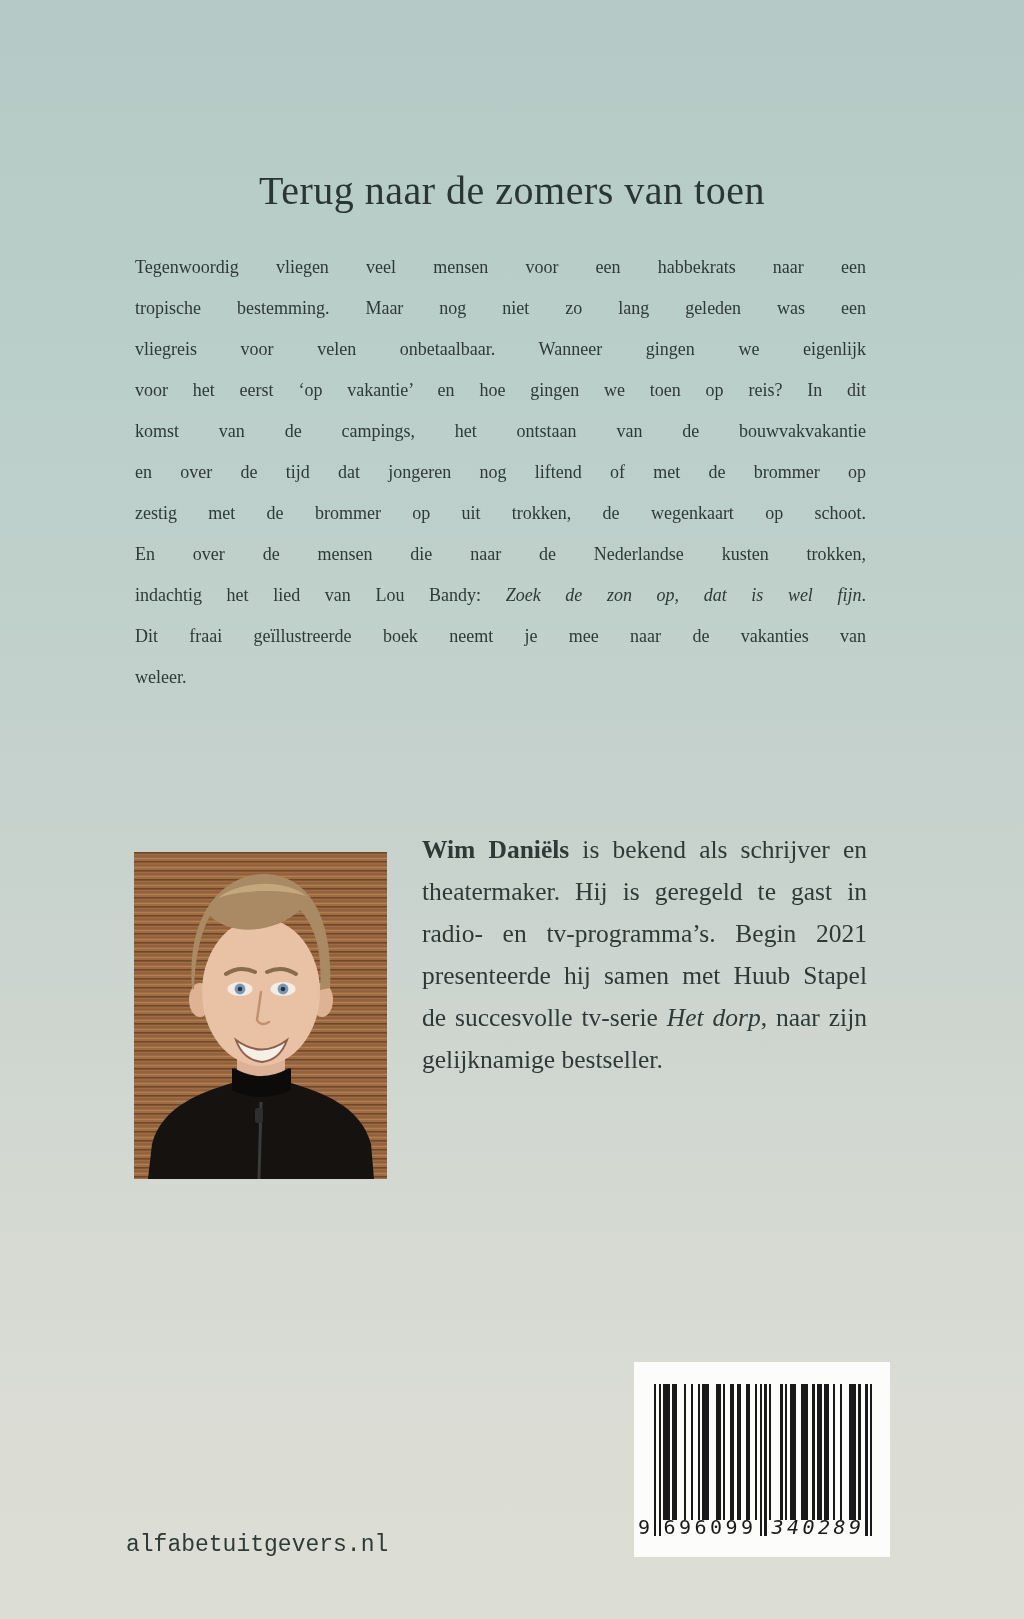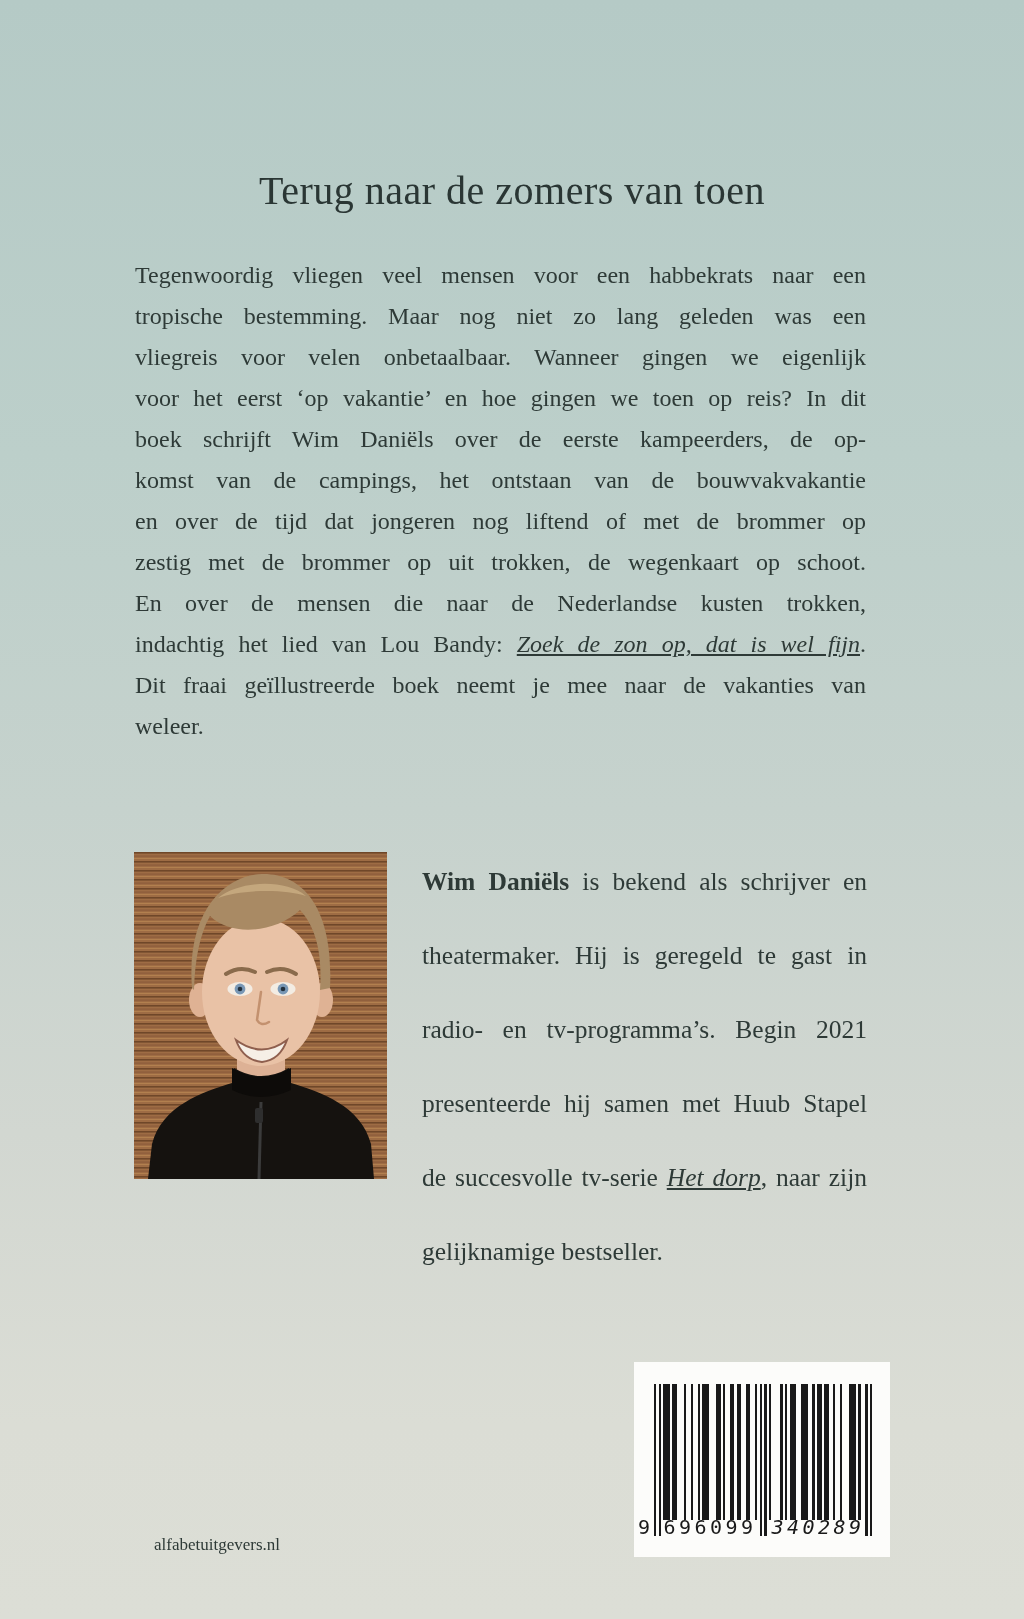--- a/index.html
+++ b/index.html
@@ -23,46 +23,46 @@
     width: 100%;
     text-align: center;
     font-size: 40px;
     line-height: 46px;
     letter-spacing: 0.5px;
     color: #2a3634;
   }
 
   .blurb {
     position: absolute;
-    top: 255px;
+    top: 247px;
     left: 135px;
     width: 731px;
-    font-size: 24px;
+    font-size: 18px;
     color: #2e3a37;
   }
   .bio-text {
     position: absolute;
     top: 829px;
     left: 422px;
     width: 445px;
     font-size: 25.5px;
     color: #2e3a37;
   }
   .tline {
     height: 41px;
     line-height: 41px;
     text-align: justify;
     text-align-last: justify;
     overflow: hidden;
     white-space: normal;
   }
-  .bio-text .tline { height: 42px; line-height: 42px; margin-top: 32px; }
+  .bio-text .tline { height: 42px; line-height: 42px; }
   .blurb .tline:last-child,
   .bio-text .tline:last-child { text-align-last: left; }
-  .tline span.italic { font-style: italic; text-decoration: underline; }
+  .tline span.italic { font-style: italic; }
   .tline span.bold { font-weight: bold; }
 
   .author-photo {
     position: absolute;
     top: 852px;
     left: 134px;
     width: 253px;
     height: 327px;
   }
   .author-photo svg { display: block; width: 100%; height: 100%; }
@@ -96,39 +96,39 @@
     color: #191919;
     text-align: center;
   }
   .bc-lead  { left: 0;    width: 20px; letter-spacing: 0; }
   .bc-left  { left: 29px;  width: 94px; letter-spacing: 3.5px; }
   .bc-right { left: 137px; width: 94px; letter-spacing: 3.5px; font-style: italic; }
 
   .publisher-url {
     position: absolute;
     top: 1528px;
-    left: 154px;
-    font-size: 17px;
+    left: 126px;
+    font-size: 23px;
     line-height: 34px;
     color: #2e3a37;
+    font-family: Liberation Mono, monospace;
   }
 </style>
 </head>
 <body>
 
 <div class="cover">
 
   <div class="book-title">Terug naar de zomers van toen</div>
 
   <div class="blurb">
       <div class="tline"><span>Tegenwoordig vliegen veel mensen voor een habbekrats naar een</span></div>
       <div class="tline"><span>tropische bestemming. Maar nog niet zo lang geleden was een</span></div>
       <div class="tline"><span>vliegreis voor velen onbetaalbaar. Wanneer gingen we eigenlijk</span></div>
       <div class="tline"><span>voor het eerst ‘op vakantie’ en hoe gingen we toen op reis? In dit</span></div>
-      <div class="tline"><span>boek schrijft Wim Daniëls over de eerste kampeerders, de op-</span></div>
       <div class="tline"><span>komst van de campings, het ontstaan van de bouwvakvakantie</span></div>
       <div class="tline"><span>en over de tijd dat jongeren nog liftend of met de brommer op</span></div>
       <div class="tline"><span>zestig met de brommer op uit trokken, de wegenkaart op schoot.</span></div>
       <div class="tline"><span>En over de mensen die naar de Nederlandse kusten trokken,</span></div>
       <div class="tline"><span>indachtig het lied van Lou Bandy: </span><span class="italic">Zoek de zon op, dat is wel fijn</span><span>.</span></div>
       <div class="tline"><span>Dit fraai geïllustreerde boek neemt je mee naar de vakanties van</span></div>
       <div class="tline"><span>weleer.</span></div>
     </div>
 
   <div class="author-photo">

